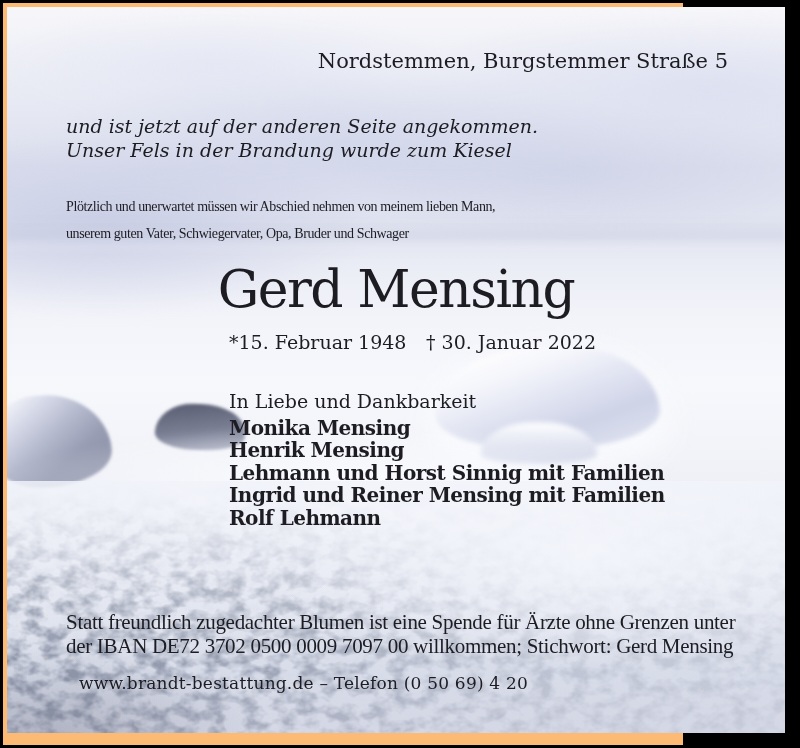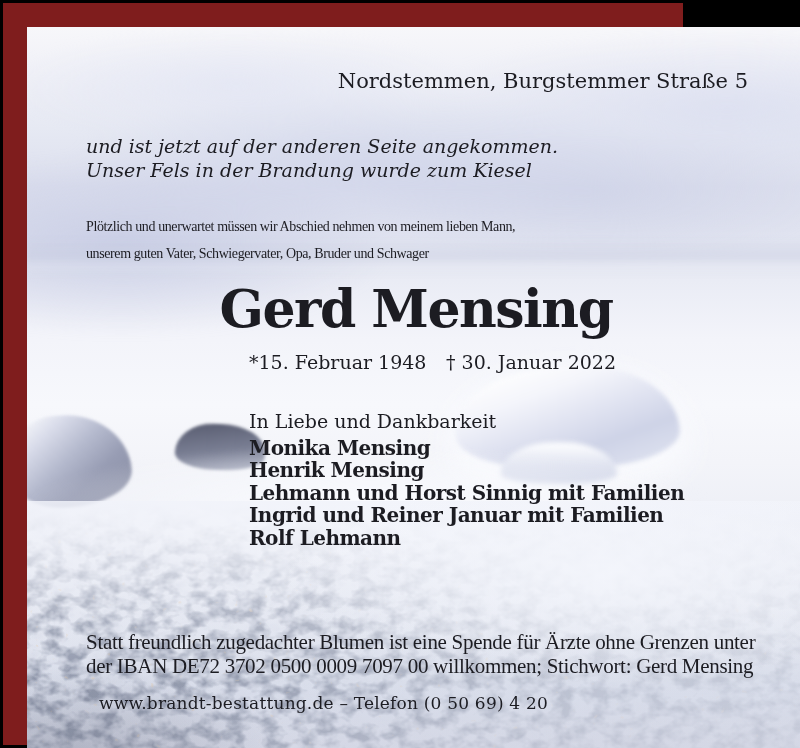--- a/index.html
+++ b/index.html
@@ -1,20 +1,20 @@
 <!DOCTYPE html>
 <html><head>
 <meta charset="utf-8">
 <style>
   html,body{margin:0;padding:0;background:#000;}
   body{width:800px;height:748px;font-family:"DejaVu Serif",serif;}
 
   .notice-frame{
     box-sizing:border-box;width:686px;height:748px;
-    border:3px solid #000;background:#7f1d1d;padding:24px;
+    border:3px solid #000;background:#fdba74;padding:4px;
   }
   .photo{
     position:relative;width:778px;height:726px;overflow:hidden;
     background:
       linear-gradient(180deg,
         #f7f7fa 0%, #eff0f7 7%, #e6e9f3 14%, #dcdfee 22%,
         #e0e3f0 28%, #eaecf5 35%, #f3f4fa 43%, #f7f8fc 52%,
         #f3f4f9 60%, #edeff6 68%, #e6e9f2 76%, #dee2ed 84%,
         #d4d9e7 92%, #cccfde 100%);
   }
@@ -86,21 +86,21 @@
       linear-gradient(180deg, rgba(241,243,250,0.85) 0%, rgba(241,243,250,0.28) 38%, rgba(238,241,249,0.12) 70%, rgba(233,236,246,0.28) 100%);
   }
 
   
   .content{position:absolute;inset:0;z-index:10;color:#1c1c22;}
   .content > div{position:absolute;white-space:nowrap;}
 
   .location-line{top:42px;right:57px;font-size:21px;}
   .epigraph{top:107px;left:59px;font-style:italic;font-size:19px;line-height:24px;}
   .intro{top:187px;left:59px;font-family:"Liberation Serif",serif;font-size:14px;line-height:26.5px;letter-spacing:-0.4px;}
-  .deceased-name{top:254px;left:0;right:0;text-align:center;font-size:52px;line-height:56px;font-weight:bold;letter-spacing:-1.5px;}
+  .deceased-name{top:254px;left:0;right:0;text-align:center;font-size:52px;line-height:56px;font-weight:normal;letter-spacing:-1.5px;}
   .dates{top:324px;left:222px;font-size:19px;}
   .dates .death{position:absolute;left:197px;top:0;}
   .dedication{top:383px;left:222px;font-size:19px;}
   .mourners{top:410px;left:222px;font-size:20px;line-height:22.4px;font-weight:bold;letter-spacing:-0.5px;}
   .funeral-note{top:577px;left:59px;font-family:"Liberation Serif",serif;font-size:21px;letter-spacing:-0.3px;}
   .donation{top:604px;left:59px;font-family:"Liberation Serif",serif;font-size:21px;line-height:23.5px;letter-spacing:-0.3px;}
   .footer-contact{top:666px;left:72px;font-size:17px;letter-spacing:0.2px;}
 </style>
 </head>
 <body>
@@ -160,21 +160,21 @@
         <span class="birth">*15. Februar 1948</span>
         <span class="death">† 30. Januar 2022</span>
       </div>
 
       <div class="dedication">In Liebe und Dankbarkeit</div>
 
       <div class="mourners">
         <div>Monika Mensing</div>
         <div>Henrik Mensing</div>
         <div>Lehmann und Horst Sinnig mit Familien</div>
-        <div>Ingrid und Reiner Januar mit Familien</div>
+        <div>Ingrid und Reiner Mensing mit Familien</div>
         <div>Rolf Lehmann</div>
       </div>
 
 
       <div class="donation">
         <div>Statt freundlich zugedachter Blumen ist eine Spende für Ärzte ohne Grenzen unter</div>
         <div>der IBAN DE72 3702 0500 0009 7097 00 willkommen; Stichwort: Gerd Mensing</div>
       </div>
 
       <div class="footer-contact">www.brandt-bestattung.de – Telefon (0 50 69) 4 20</div>

